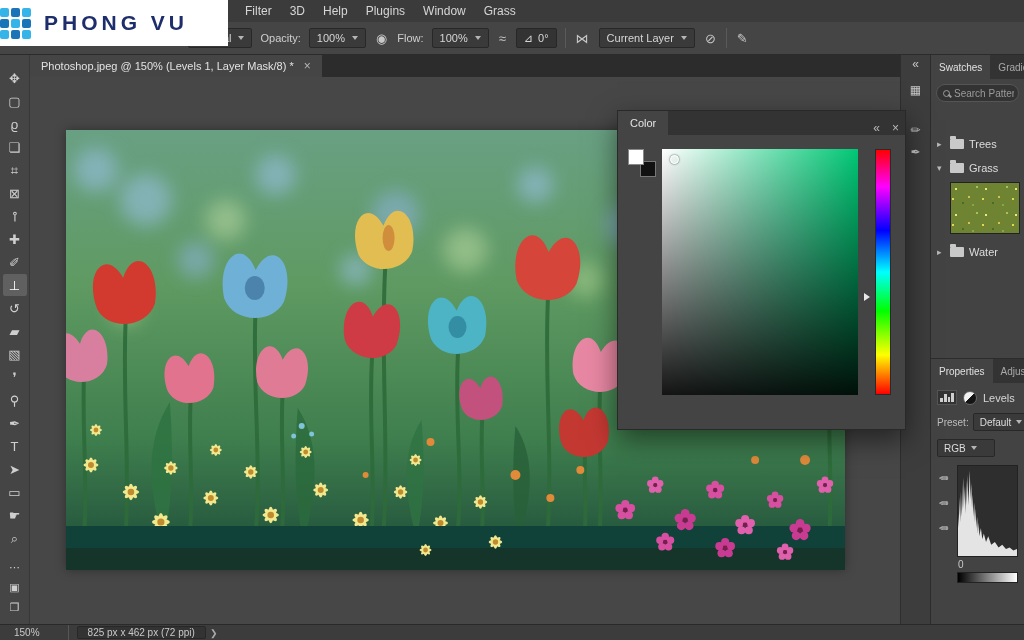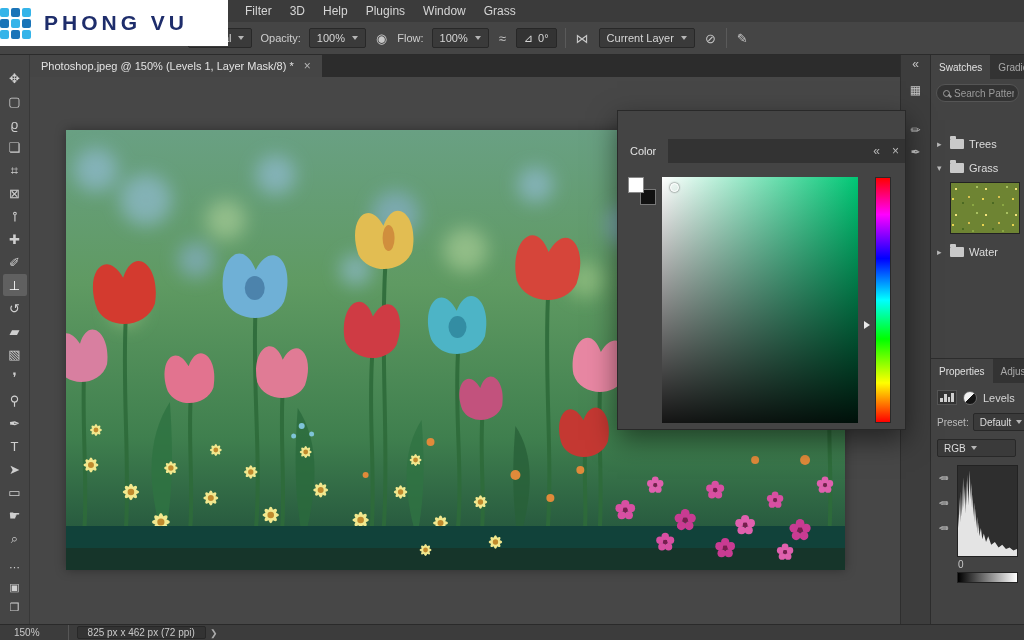--- a/index.html
+++ b/index.html
@@ -50,21 +50,21 @@
   .tool-bottom .tool { height:18px; font-size:11px; }
 
   
   #canvas-area { position:absolute; left:30px; top:77px; width:870px; height:547px; background:#474747; }
   #doc-image { position:absolute; left:36px; top:53px; width:779px; height:440px; box-shadow:0 0 10px rgba(0,0,0,.35); }
   #doc-image svg { display:block; width:100%; height:100%; }
 
   
   #color-panel { position:absolute; left:617px; top:110px; width:289px; height:320px; background:#444;
     border:1px solid #292929; box-shadow:0 10px 26px rgba(0,0,0,.5); z-index:40; }
-  .panel-header { height:24px; background:#333; display:flex; align-items:center;margin-top:28px; }
+  .panel-header { height:24px; background:#333; display:flex; align-items:flex-end; }
   .panel-tab { background:#444; height:100%; display:flex; align-items:center; padding:0 12px;
     font-size:11px; color:#e3e3e3; white-space:nowrap; overflow:hidden; }
   .panel-header .spacer { flex:1; }
   .ph-icon { color:#b9b9b9; font-size:12px; padding:0 6px; }
   #cp-body { position:relative; height:294px; }
   #cp-swatches { position:absolute; left:10px; top:14px; width:28px; height:28px; }
   #cp-bg { position:absolute; right:0; bottom:0; width:16px; height:16px; background:#111; border:1px solid #777; }
   #cp-fg { position:absolute; left:0; top:0; width:16px; height:16px; background:#fff; border:1px solid #888; }
   #cp-square { position:absolute; left:44px; top:14px; width:196px; height:246px;
     background:linear-gradient(to bottom, rgba(0,0,0,0), rgba(0,0,0,0.92)),
@@ -468,21 +468,21 @@
         <span class="pi-circle"></span>
         <span>Levels</span>
       </div>
       <div class="preset-row">
         <span>Preset:</span>
         <div class="mini-ddl">
           <span>Default</span>
           <span class="caret"></span>
         </div>
       </div>
-      <div class="mini-ddl" style="width:79px">
+      <div class="mini-ddl" style="width:58px">
         <span>RGB</span>
         <span class="caret"></span>
       </div>
       <div class="hist-wrap">
         <div class="droppers">
           <span class="dropper">✐</span>
           <span class="dropper">✐</span>
           <span class="dropper">✐</span>
         </div>
         <div class="hist-col">

